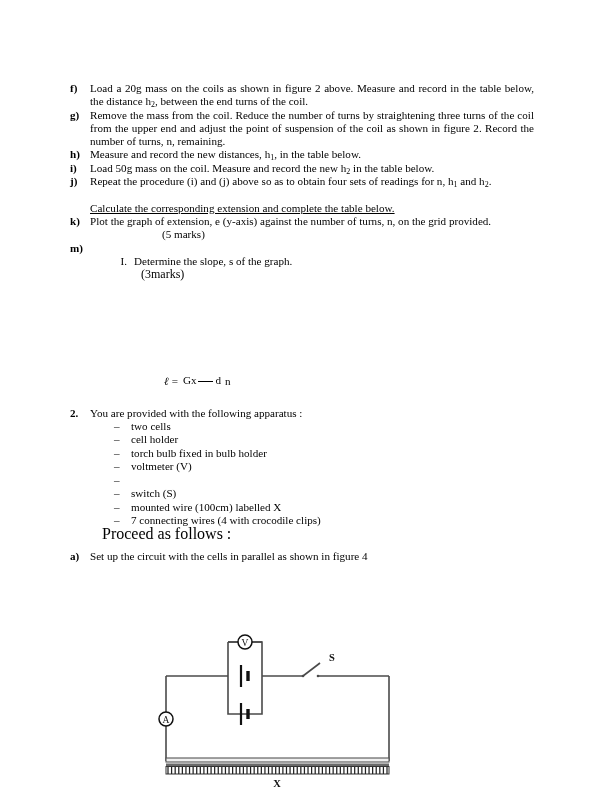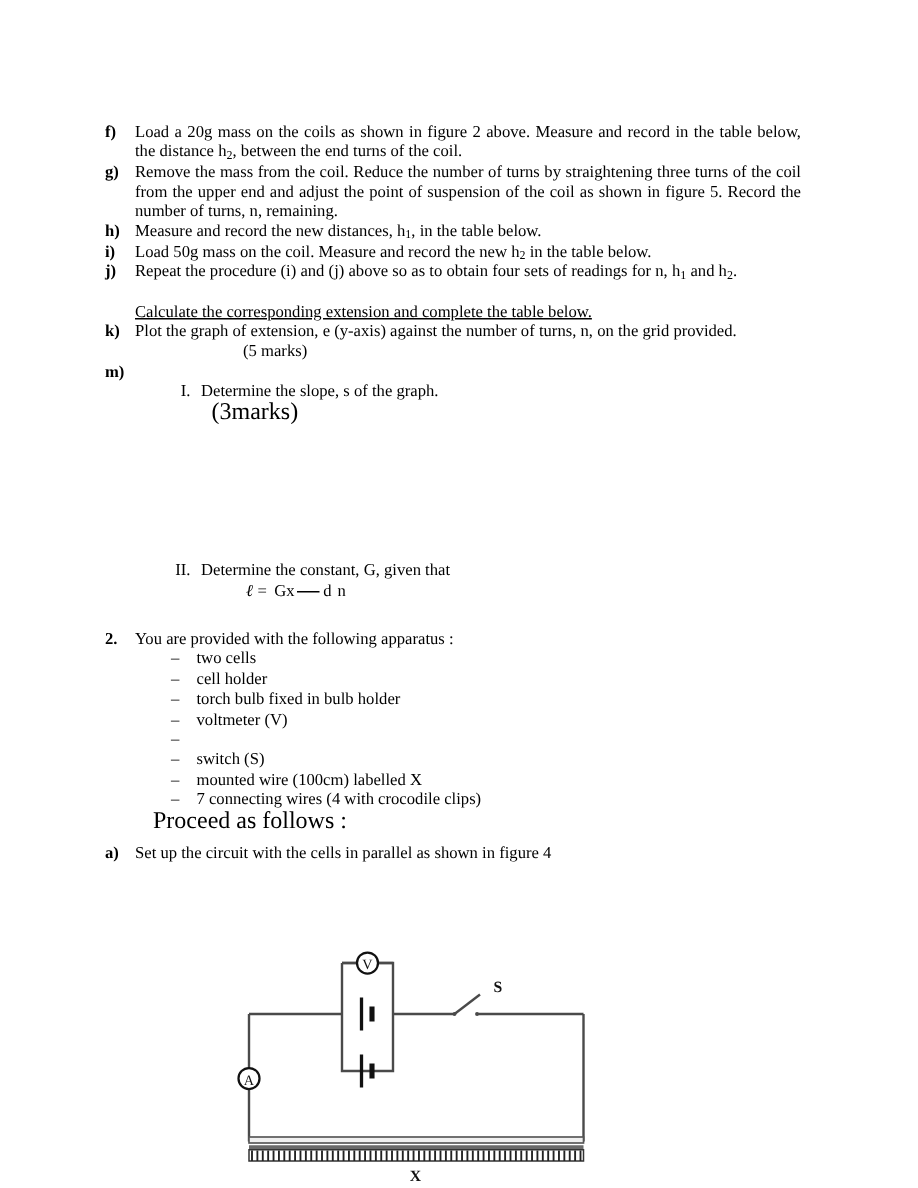--- a/index.html
+++ b/index.html
@@ -85,21 +85,21 @@
   .roman-label {
     width: 20px;
     flex: 0 0 20px;
     text-align: right;
     padding-right: 7px;
     box-sizing: border-box;
   }
   .roman-text { flex: 1; }
 
   .sub-indent {
-    font-size: 16px;
+    font-size: 12px;
     line-height: 13.3px;
     padding-left: 73px;
   }
 
   
   .formula {
     display: flex;
     align-items: center;
     font-size: 11.1px;
     padding-left: 96px;
@@ -192,21 +192,21 @@
 
   <div class="content">
 
     <div class="q-item">
       <div class="q-label">f)</div>
       <div class="q-text"><span>Load a 20g mass on the coils as shown in figure 2 above. Measure and record in the table below, the distance h</span><sub>2</sub><span>, between the end turns of the coil.</span></div>
     </div>
 
     <div class="q-item">
       <div class="q-label">g)</div>
-      <div class="q-text">Remove the mass from the coil. Reduce the number of turns by straightening three turns of the coil from the upper end and adjust the point of suspension of the coil as shown in figure 5. Record the number of turns, n, remaining.</div>
+      <div class="q-text">Remove the mass from the coil. Reduce the number of turns by straightening three turns of the coil from the upper end and adjust the point of suspension of the coil as shown in figure 2. Record the number of turns, n, remaining.</div>
     </div>
 
     <div class="q-item">
       <div class="q-label">h)</div>
       <div class="q-text nojust"><span>Measure and record the new distances, h</span><sub>1</sub><span>, in the table below.</span></div>
     </div>
 
     <div class="q-item">
       <div class="q-label">i)</div>
       <div class="q-text nojust"><span>Load 50g mass on the coil. Measure and record the new h</span><sub>2</sub><span> in the table below.</span></div>
@@ -233,24 +233,20 @@
     </div>
 
     <div class="roman-item">
       <div class="roman-label">I.</div>
       <div class="roman-text">Determine the slope, s of the graph.</div>
     </div>
     <div class="sub-indent">(3marks)</div>
 
     <div class="spacer-tall"></div>
 
-    <div class="roman-item">
-      <div class="roman-label">II.</div>
-      <div class="roman-text">Determine the constant, G, given that</div>
-    </div>
 
     <div class="formula">
       <span class="lhs">ℓ</span>
       <span class="eq">=</span>
       <span class="frac">
         <span class="num">Gx</span>
         <span class="bar"></span>
         <span class="den">d</span>
       </span>
       <span class="tail">n</span>

